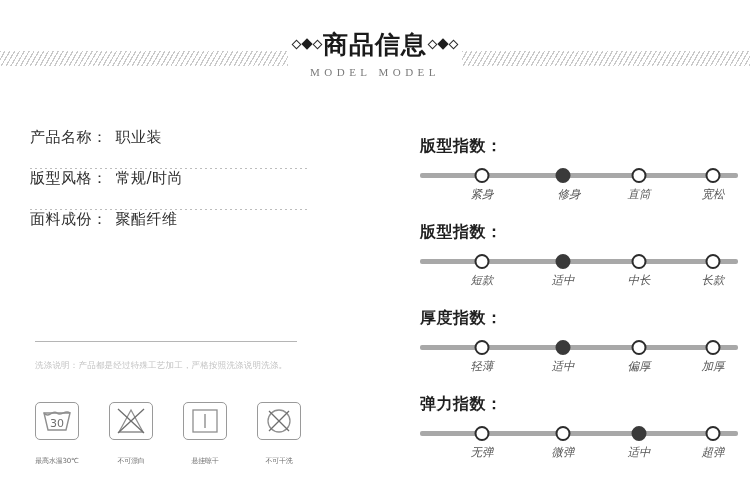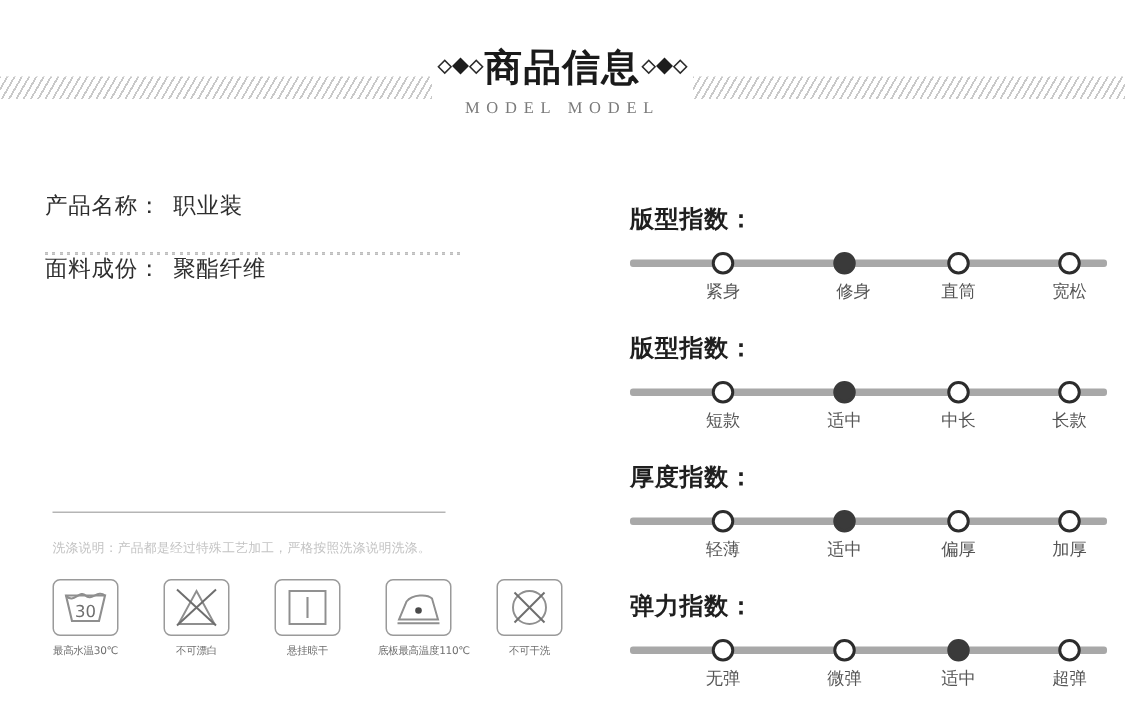--- a/index.html
+++ b/index.html
@@ -145,21 +145,21 @@
     display: flex;
     gap: 20px;
   }
   .care-item {
     width: 54px;
     text-align: center;
   }
   .care-box {
     width: 44px;
     height: 38px;
-    margin: 0 auto;
+    margin: 16px auto;
     border: 1.4px solid #9a9a9a;
     border-radius: 5px;
     position: relative;
     box-sizing: border-box;
   }
   .care-caption {
     margin-top: 5px;
     font-family: "DejaVu Sans", sans-serif;
     font-size: 7px;
     color: #6e6e6e;
@@ -216,20 +216,21 @@
     border: 2px solid #3a3a3a;
   }
   .stop-label {
     position: absolute;
     top: 19px;
     transform: translateX(-50%);
     font-family: "DejaVu Sans", sans-serif;
     font-size: 11.5px;
     color: #555555;
     white-space: nowrap;
+    font-style: italic;
   }
 </style>
 </head>
 <body>
 
 <div class="header">
   <div class="hatch hatch-left"></div>
   <div class="hatch hatch-right"></div>
 
   <div class="title-block">
@@ -251,20 +252,24 @@
 </div>
 
 <div class="left-panel">
 
   <div class="spec-row">
     <span class="spec-label">产品名称：</span>
     <span class="spec-value">职业装</span>
   </div>
   <div class="dotted-sep"></div>
 
+  <div class="spec-row">
+    <span class="spec-label">版型风格：</span>
+    <span class="spec-value">常规/时尚</span>
+  </div>
   <div class="dotted-sep"></div>
 
   <div class="spec-row">
     <span class="spec-label">面料成份：</span>
     <span class="spec-value">聚酯纤维</span>
   </div>
 
   <div class="solid-sep"></div>
 
   <div class="wash-note">洗涤说明：产品都是经过特殊工艺加工，严格按照洗涤说明洗涤。</div>
@@ -296,30 +301,20 @@
     <div class="care-item">
       <div class="care-box">
         <svg class="care-svg" width="42" height="36" viewBox="0 0 42 36">
           <rect x="9" y="7" width="24" height="22" fill="none" stroke="#8f8f8f" stroke-width="1.3"></rect>
           <line x1="21" y1="11" x2="21" y2="25" stroke="#8f8f8f" stroke-width="1.4"></line>
         </svg>
       </div>
       <div class="care-caption">悬挂晾干</div>
     </div>
 
-    <div class="care-item">
-      <div class="care-box">
-        <svg class="care-svg" width="42" height="36" viewBox="0 0 42 36">
-          <path d="M8 26 L34 26 L30 12 C27 9, 17 9, 13 14 Z" fill="none" stroke="#8f8f8f" stroke-width="1.3"></path>
-          <line x1="7" y1="28.5" x2="35" y2="28.5" stroke="#8f8f8f" stroke-width="1.3"></line>
-          <circle cx="21" cy="20" r="2.2" fill="#4a4a4a"></circle>
-        </svg>
-      </div>
-      <div class="care-caption">底板最高温度110℃</div>
-    </div>
 
     <div class="care-item">
       <div class="care-box">
         <svg class="care-svg" width="42" height="36" viewBox="0 0 42 36">
           <circle cx="21" cy="18" r="11" fill="none" stroke="#8f8f8f" stroke-width="1.3"></circle>
           <line x1="11" y1="8" x2="31" y2="28" stroke="#6e6e6e" stroke-width="1.3"></line>
           <line x1="31" y1="8" x2="11" y2="28" stroke="#6e6e6e" stroke-width="1.3"></line>
         </svg>
       </div>
       <div class="care-caption">不可干洗</div>

